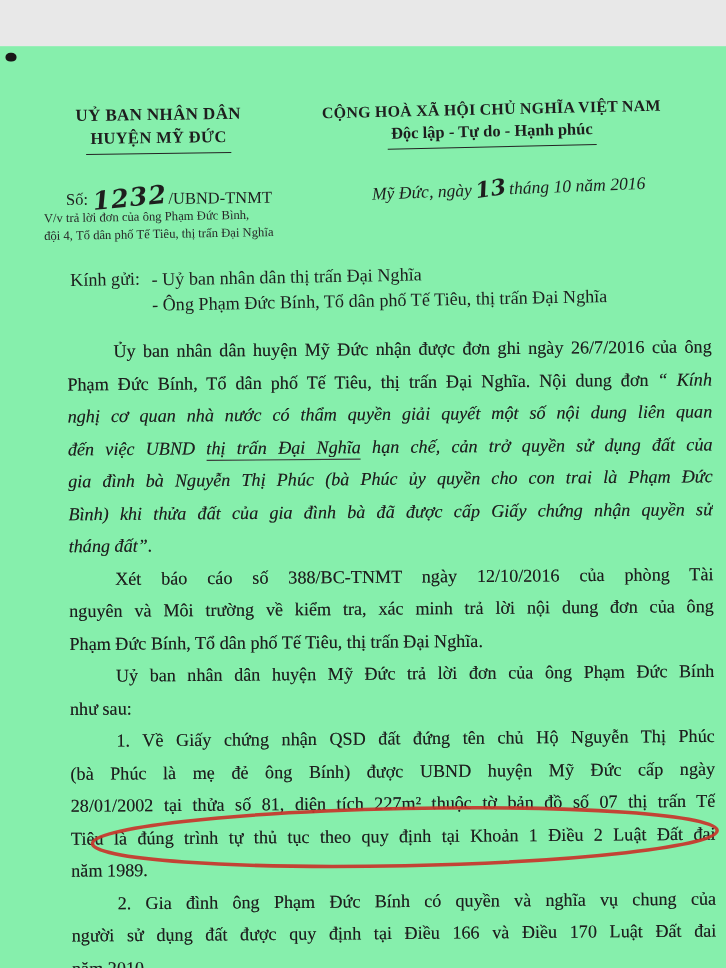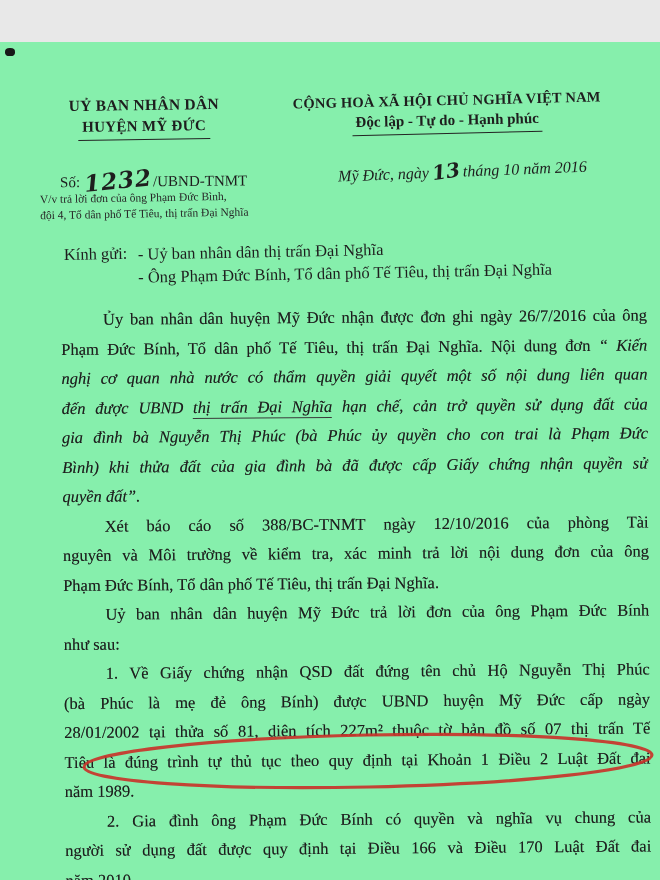--- a/index.html
+++ b/index.html
@@ -82,26 +82,26 @@
   <div class="recipients">
     <span class="label">Kính gửi:</span>
     <div class="items">
         <div class="recipient-item">- Uỷ ban nhân dân thị trấn Đại Nghĩa</div>
         <div class="recipient-item">- Ông Phạm Đức Bính, Tổ dân phố Tế Tiêu, thị trấn Đại Nghĩa</div>
       </div>
   </div>
 
   <div class="body">
       <div class="bline jline indent" style="top: 266px;"><span>Ủy ban nhân dân huyện Mỹ Đức nhận được đơn ghi ngày 26/7/2016 của ông</span></div>
-      <div class="bline jline" style="top: 295.5px;"><span>Phạm Đức Bính, Tổ dân phố Tế Tiêu, thị trấn Đại Nghĩa. Nội dung đơn </span><span class="it">“ Kiến</span></div>
+      <div class="bline jline" style="top: 295.5px;"><span>Phạm Đức Bính, Tổ dân phố Tế Tiêu, thị trấn Đại Nghĩa. Nội dung đơn </span><span class="it">“ Kính</span></div>
       <div class="bline jline" style="top: 325px;"><span class="it">nghị cơ quan nhà nước có thẩm quyền giải quyết một số nội dung liên quan</span></div>
-      <div class="bline jline" style="top: 354.5px;"><span class="it">đến được UBND </span><span class="it useg">thị trấn Đại Nghĩa</span><span class="it"> hạn chế, cản trở quyền sử dụng đất của</span></div>
+      <div class="bline jline" style="top: 354.5px;"><span class="it">đến việc UBND </span><span class="it useg">thị trấn Đại Nghĩa</span><span class="it"> hạn chế, cản trở quyền sử dụng đất của</span></div>
       <div class="bline jline" style="top: 384px;"><span class="it">gia đình bà Nguyễn Thị Phúc (bà Phúc ủy quyền cho con trai là Phạm Đức</span></div>
       <div class="bline jline" style="top: 413.5px;"><span class="it">Bình) khi thửa đất của gia đình bà đã được cấp Giấy chứng nhận quyền sử</span></div>
-      <div class="bline" style="top: 443px;"><span class="it">quyền đất”.</span></div>
+      <div class="bline" style="top: 443px;"><span class="it">tháng đất”.</span></div>
       <div class="bline jline indent" style="top: 472.5px;"><span>Xét báo cáo số 388/BC-TNMT ngày 12/10/2016 của phòng Tài</span></div>
       <div class="bline jline" style="top: 502px;"><span>nguyên và Môi trường về kiểm tra, xác minh trả lời nội dung đơn của ông</span></div>
       <div class="bline" style="top: 531.5px;"><span>Phạm Đức Bính, Tổ dân phố Tế Tiêu, thị trấn Đại Nghĩa.</span></div>
       <div class="bline jline indent" style="top: 561px;"><span>Uỷ ban nhân dân huyện Mỹ Đức trả lời đơn của ông Phạm Đức Bính</span></div>
       <div class="bline" style="top: 590.5px;"><span>như sau:</span></div>
       <div class="bline jline indent" style="top: 620px;"><span>1. Về Giấy chứng nhận QSD đất đứng tên chủ Hộ Nguyễn Thị Phúc</span></div>
       <div class="bline jline" style="top: 649.5px;"><span>(bà Phúc là mẹ đẻ ông Bính) được UBND huyện Mỹ Đức cấp ngày</span></div>
       <div class="bline jline" style="top: 679px;"><span>28/01/2002 tại thửa số 81, diện tích 227m² thuộc tờ bản đồ số 07 thị trấn Tế</span></div>
       <div class="bline jline" style="top: 708.5px;"><span>Tiêu là đúng trình tự thủ tục theo quy định tại Khoản 1 Điều 2 Luật Đất đai</span></div>
       <div class="bline" style="top: 738px;"><span>năm 1989.</span></div>

